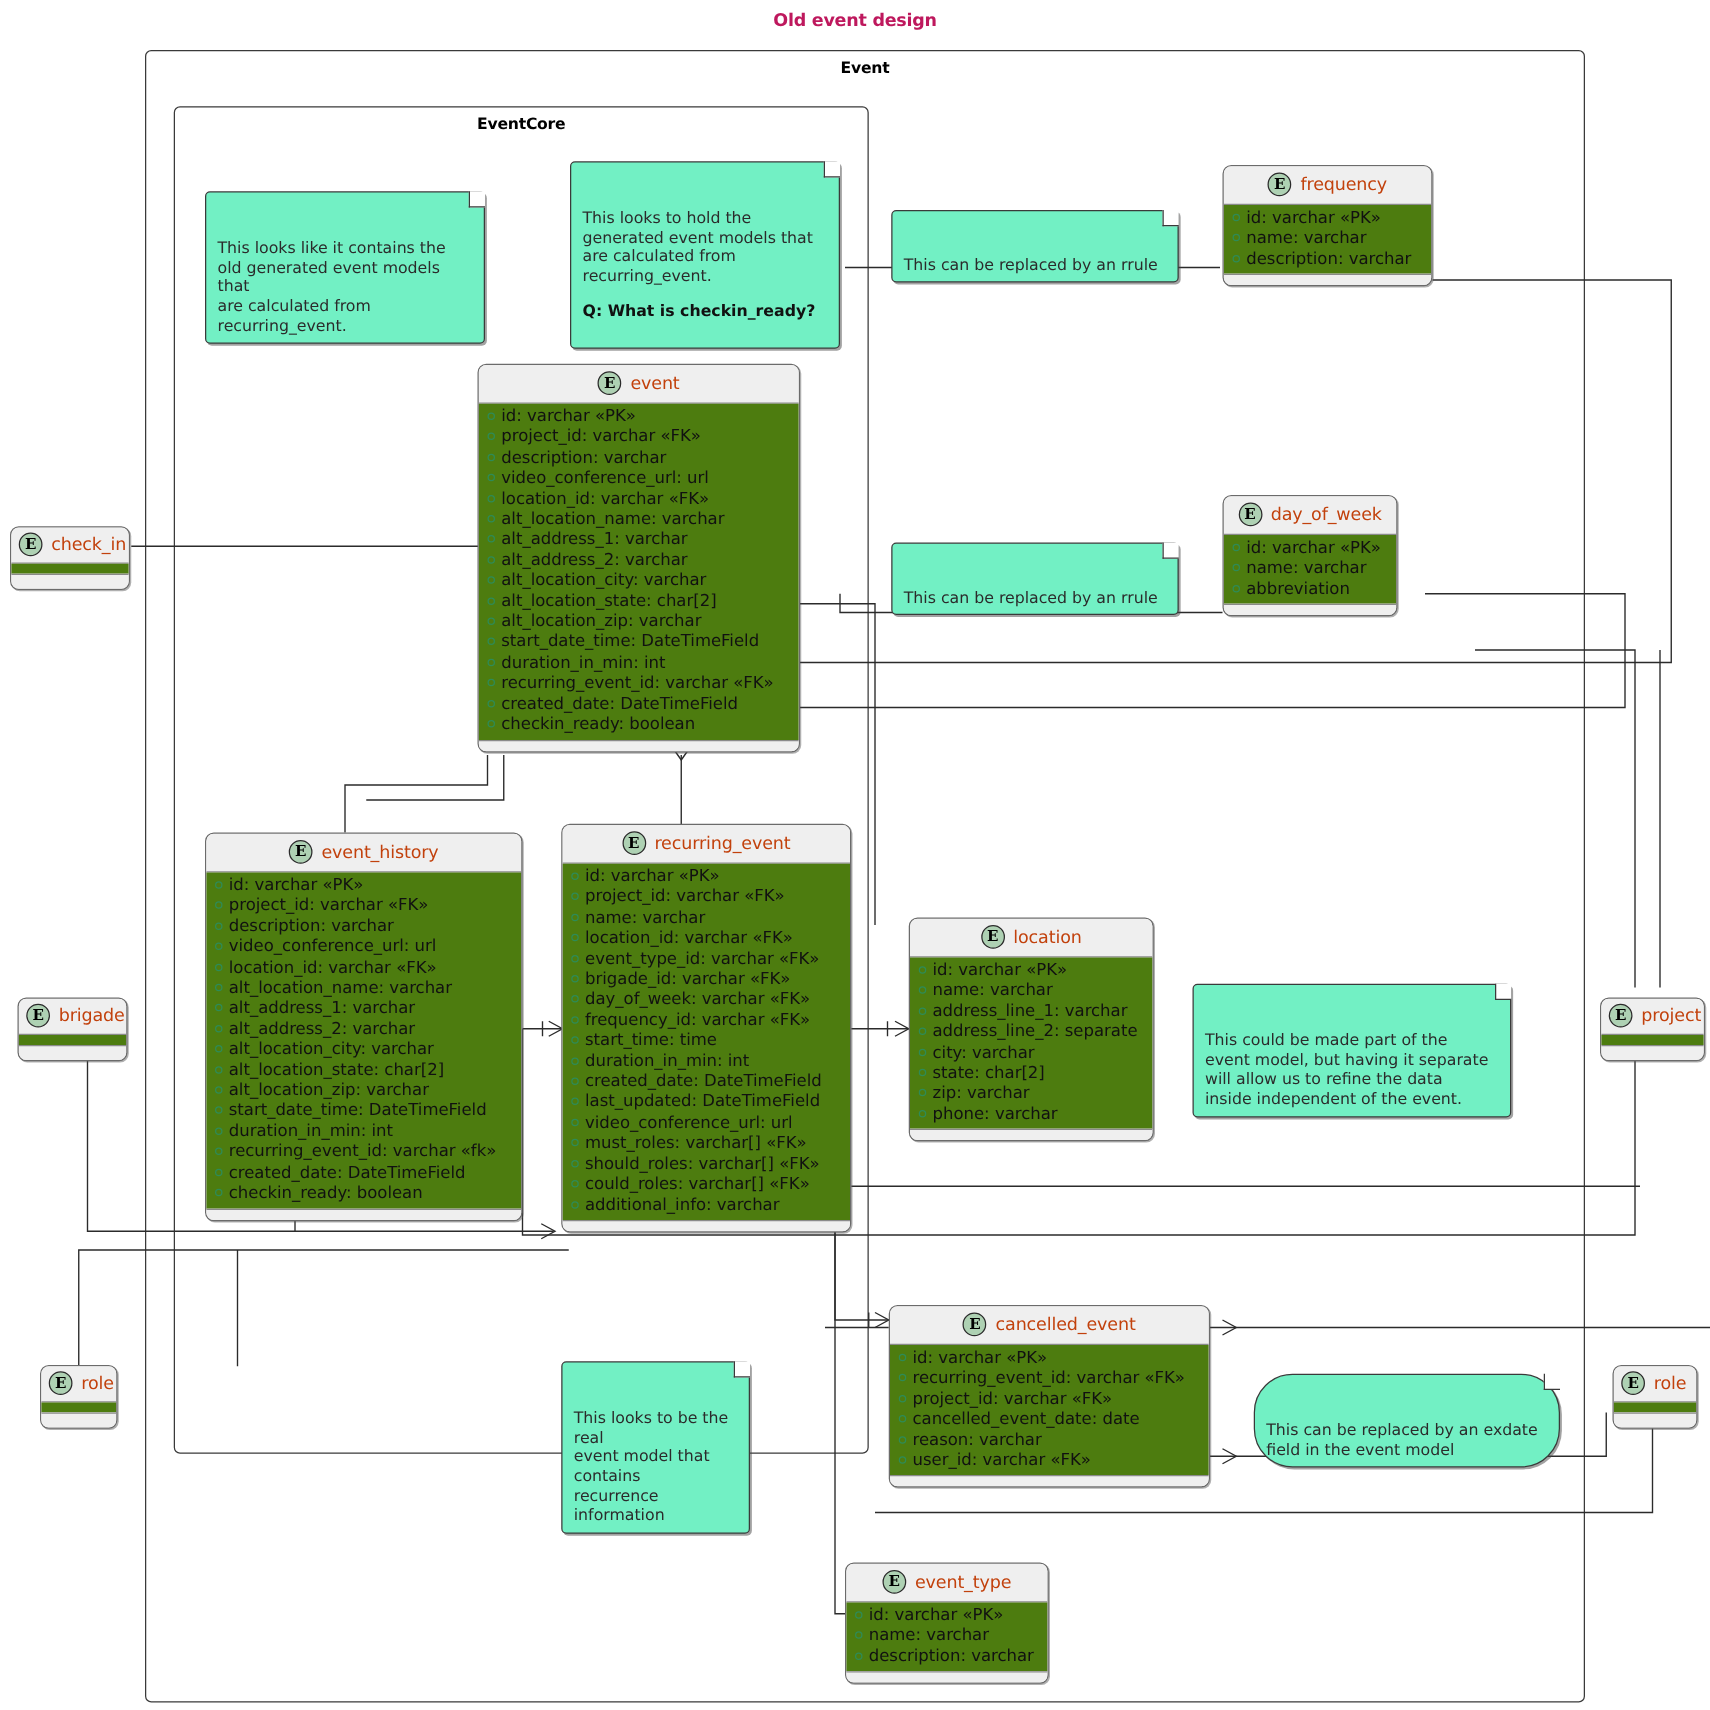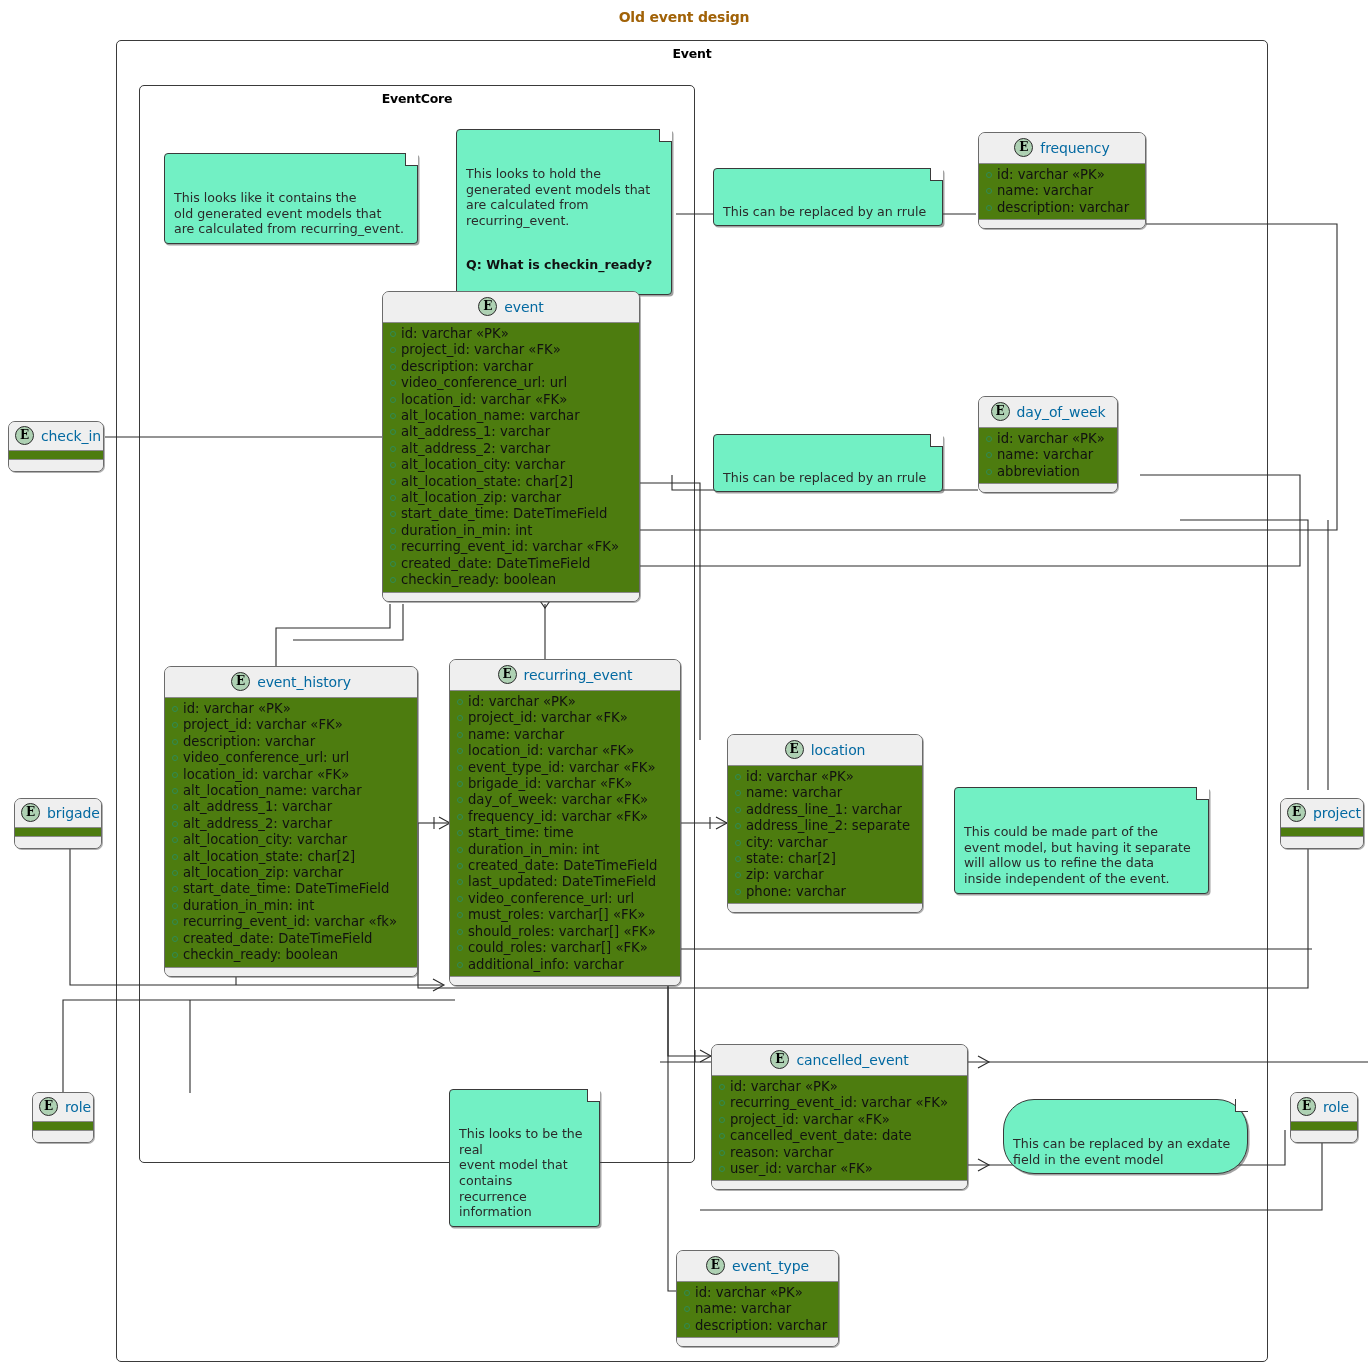--- a/index.html
+++ b/index.html
@@ -23,21 +23,21 @@
   }
 
   
   .diagram-title {
     position: absolute;
     left: 0; top: 9px;
     width: 1368px;
     text-align: center;
     font-size: 14px;
     font-weight: bold;
-    color: #a16207;
+    color: #be185d;
     letter-spacing: -0.2px;
   }
   .pkg {
     position: absolute;
     border: 1px solid #3a3a3a;
     border-radius: 5px;
     background: transparent;
   }
   .pkg > .pkg-label {
     position: absolute;
@@ -78,21 +78,21 @@
     border: 1.3px solid #2b2b2b;
     color: #000;
     font-size: 12px;
     font-weight: bold;
     line-height: 17px;
     text-align: center;
     font-family: "DejaVu Serif", serif;
   }
   .ent-title {
     font-size: 14px;
-    color: #0369a1;
+    color: #c2410c;
     letter-spacing: -0.1px;
   }
   .ent-body {
     background: #4d7c0f;
     padding: 3px 6px 3px 7px;
   }
   .ent-body.empty { min-height: 8px; padding: 0; }
   .attr {
     display: flex;
     align-items: baseline;
@@ -135,21 +135,21 @@
     position: absolute;
     top: -1px; right: -1px;
     width: 13px; height: 13px;
     background: #ffffff;
     border-left: 1.3px solid #3a3a3a;
     border-bottom: 1.3px solid #3a3a3a;
   }
   .note .q {
     display: block;
     font-weight: bold;
-    margin-top: 28px;
+    margin-top: 12px;
     color: #111;
   }
 </style>
 </head>
 <body>
 
 <div id="canvas">
 
   <div class="diagram-title">Old event design</div>
 
@@ -215,21 +215,21 @@
 
       <path d="M1308,790 L1308,520 L1180,520"></path>
       <path d="M1328,790 L1328,520"></path>
 
       <path d="M1322,1140 L1322,1210 L700,1210"></path>
 
       <path d="M236,840 L236,985"></path>
     </g>
   </svg>
 
-  <div class="note" style="left:164px; top:153px; width:254px;">
+  <div class="note" style="left:164px; top:153px; width:224px;">
     <span class="fold"></span>
     <span>This looks like it contains the
 old generated event models that
 are calculated from recurring_event.</span>
   </div>
 
   <div class="note" style="left:456px; top:129px; width:216px;">
     <span class="fold"></span>
     <span>This looks to hold the
 generated event models that

